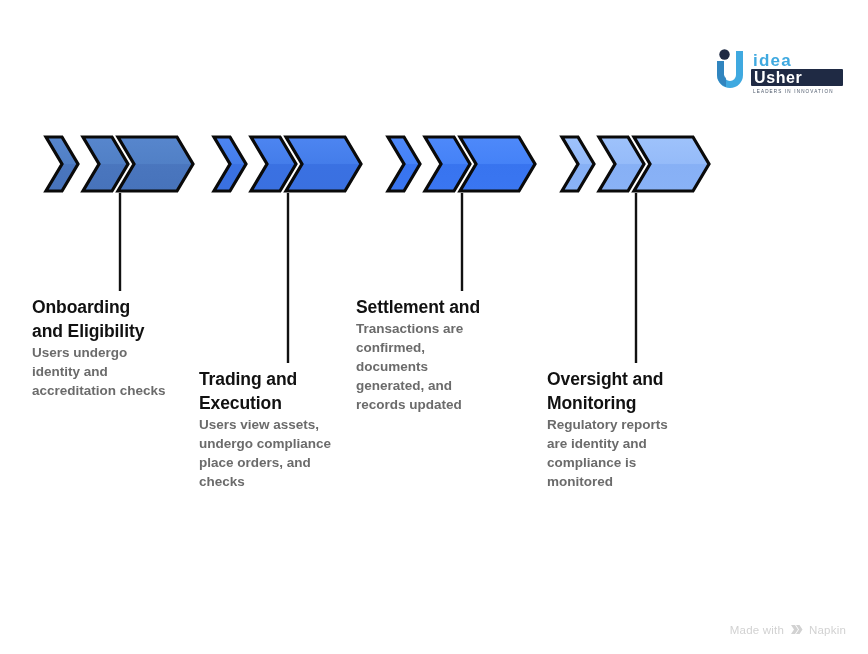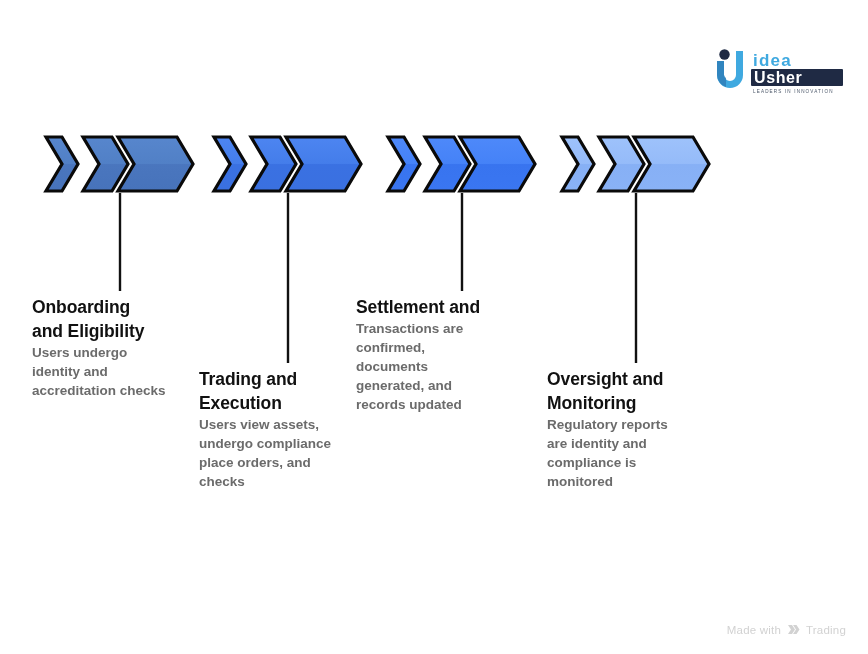--- a/index.html
+++ b/index.html
@@ -193,14 +193,14 @@
 </div>
 
 <div id="watermark">
   <span>Made with</span>
   <span class="nap-glyph">
     <svg width="13" height="11" viewBox="0 0 13 11" xmlns="http://www.w3.org/2000/svg">
       <path d="M1,1 L5,1 L8,5.5 L5,10 L1,10 L4,5.5 Z" fill="#d2d2d2"></path>
       <path d="M6,1 L9.5,1 L12.5,5.5 L9.5,10 L6,10 L9,5.5 Z" fill="#d2d2d2"></path>
     </svg>
   </span>
-  <span>Trading</span>
+  <span>Napkin</span>
 </div>
 
 </body></html>

